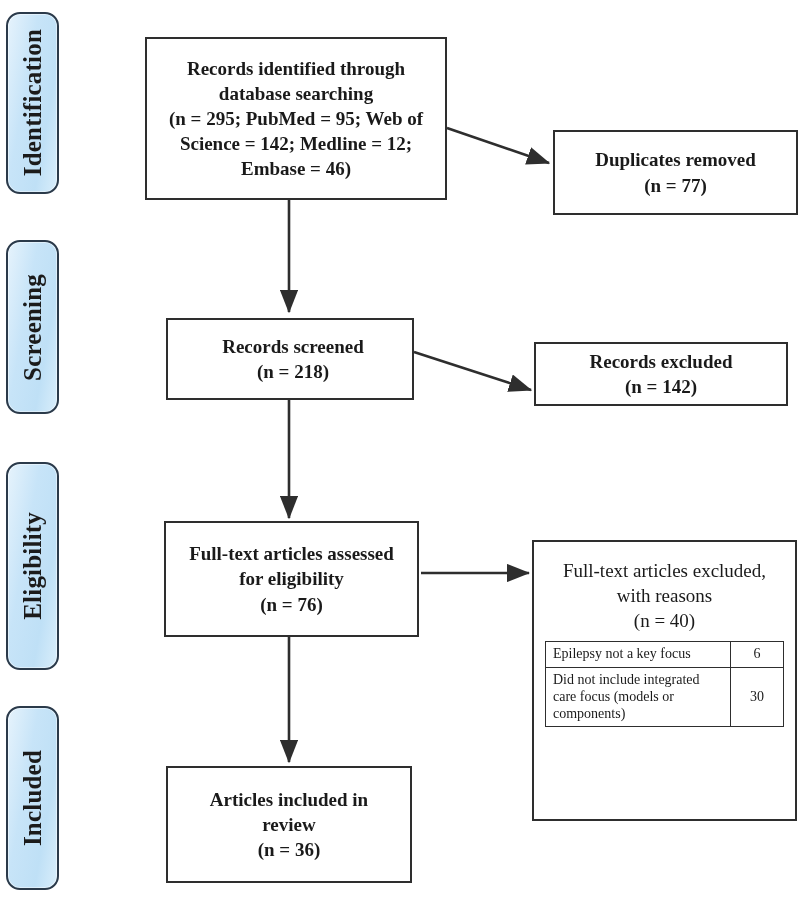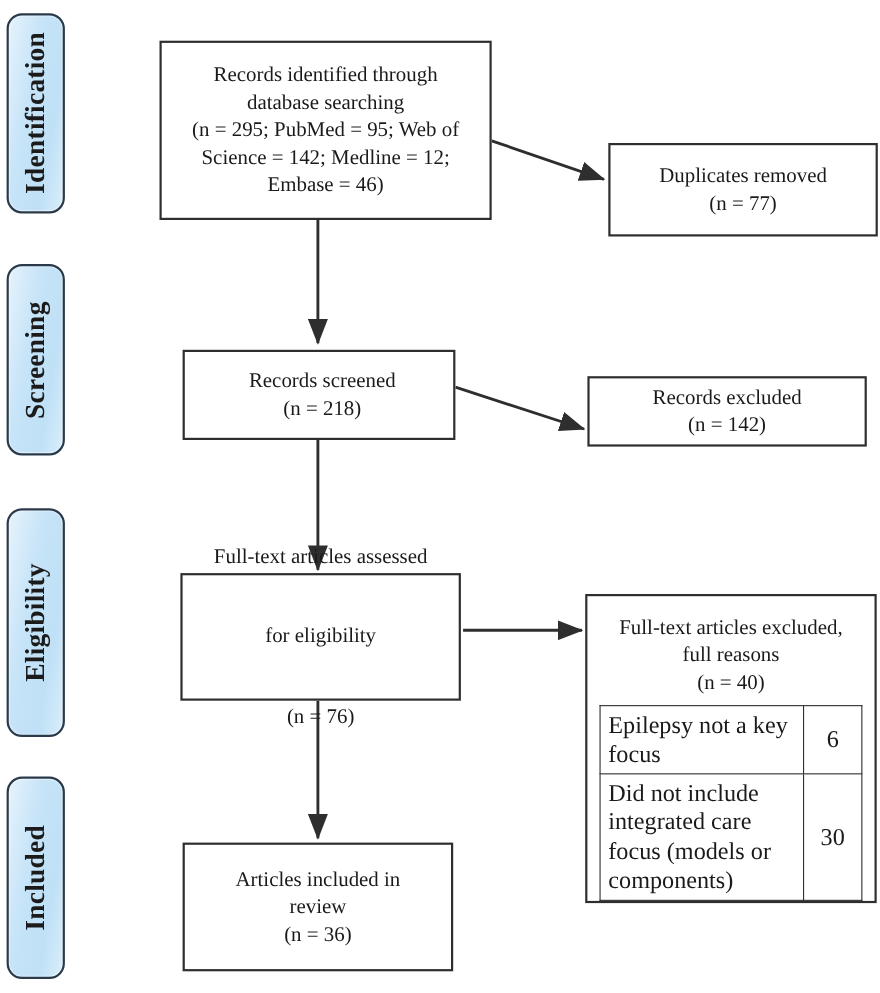--- a/index.html
+++ b/index.html
@@ -58,41 +58,41 @@
     box-sizing: border-box;
     display: flex;
     flex-direction: column;
     align-items: center;
     justify-content: center;
     text-align: center;
     font-size: 19px;
     line-height: 1.32;
     padding: 6px 10px;
   }
-  .flow-box .line { display: block; white-space: nowrap; }
+  .flow-box .line { display: block; white-space: nowrap; font-weight: bold; }
 
   
   .reasons-box {
     position: absolute;
     border: 2px solid #2e2e2e;
     background: #ffffff;
     box-sizing: border-box;
     padding: 16px 11px 14px 11px;
   }
   .reasons-title {
     text-align: center;
     font-size: 19px;
     line-height: 1.32;
     margin-bottom: 8px;
   }
   .reasons-title .line { display: block; white-space: nowrap; }
   table.reasons-table {
     border-collapse: collapse;
     width: 100%;
-    font-size: 22px;
+    font-size: 14px;
     line-height: 1.2;
   }
   table.reasons-table td {
     border: 1px solid #2e2e2e;
     padding: 4px 7px;
     vertical-align: middle;
   }
   table.reasons-table td.reason {
     text-align: left;
   }
@@ -158,30 +158,30 @@
   <div class="flow-box" style="left:166px; top:318px; width:248px; height:82px;padding-left:16px;">
     <span class="line">Records screened</span>
     <span class="line">(n = 218)</span>
   </div>
 
   <div class="flow-box" style="left:534px; top:342px; width:254px; height:64px;">
     <span class="line">Records excluded</span>
     <span class="line">(n = 142)</span>
   </div>
 
-  <div class="flow-box" style="left:164px; top:521px; width:255px; height:116px;gap:47px;">
+  <div class="flow-box" style="left:164px; top:521px; width:255px; height:116px;">
     <span class="line">Full-text articles assessed</span>
     <span class="line">for eligibility</span>
     <span class="line">(n = 76)</span>
   </div>
 
   <div class="reasons-box" style="left:532px; top:540px; width:265px; height:281px;">
     <div class="reasons-title">
       <span class="line">Full-text articles excluded,</span>
-      <span class="line">full reasons</span>
+      <span class="line">with reasons</span>
       <span class="line">(n = 40)</span>
     </div>
     <table class="reasons-table">
       <tbody>
         <tr>
           <td class="reason">Epilepsy not a key focus</td>
           <td class="count">6</td>
         </tr>
         <tr>
           <td class="reason">Did not include integrated care focus (models or components)</td>

